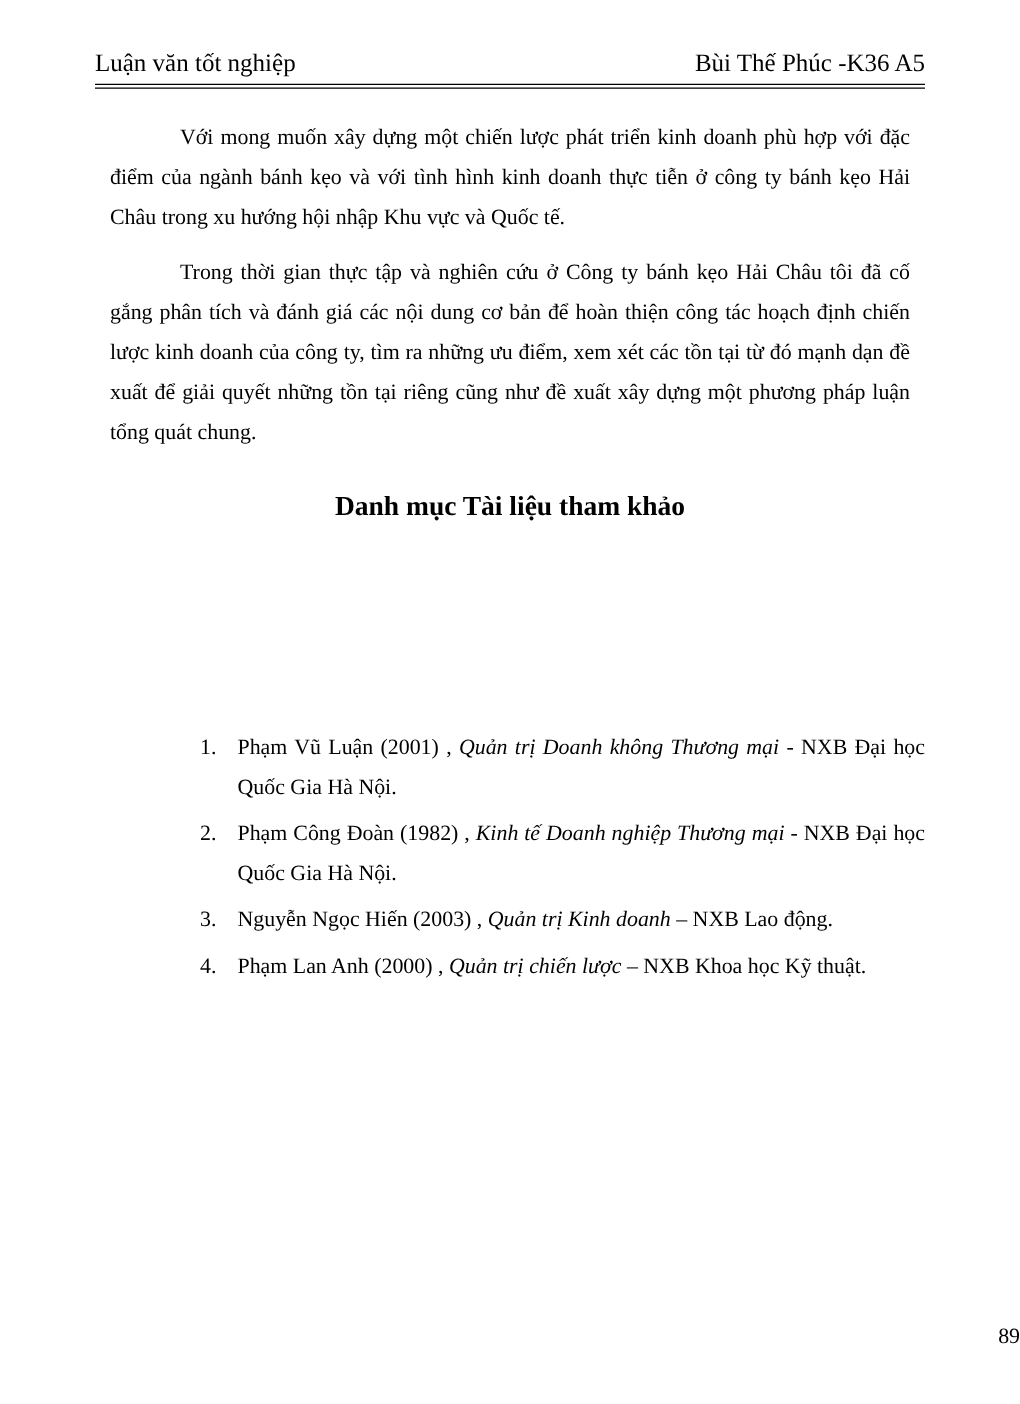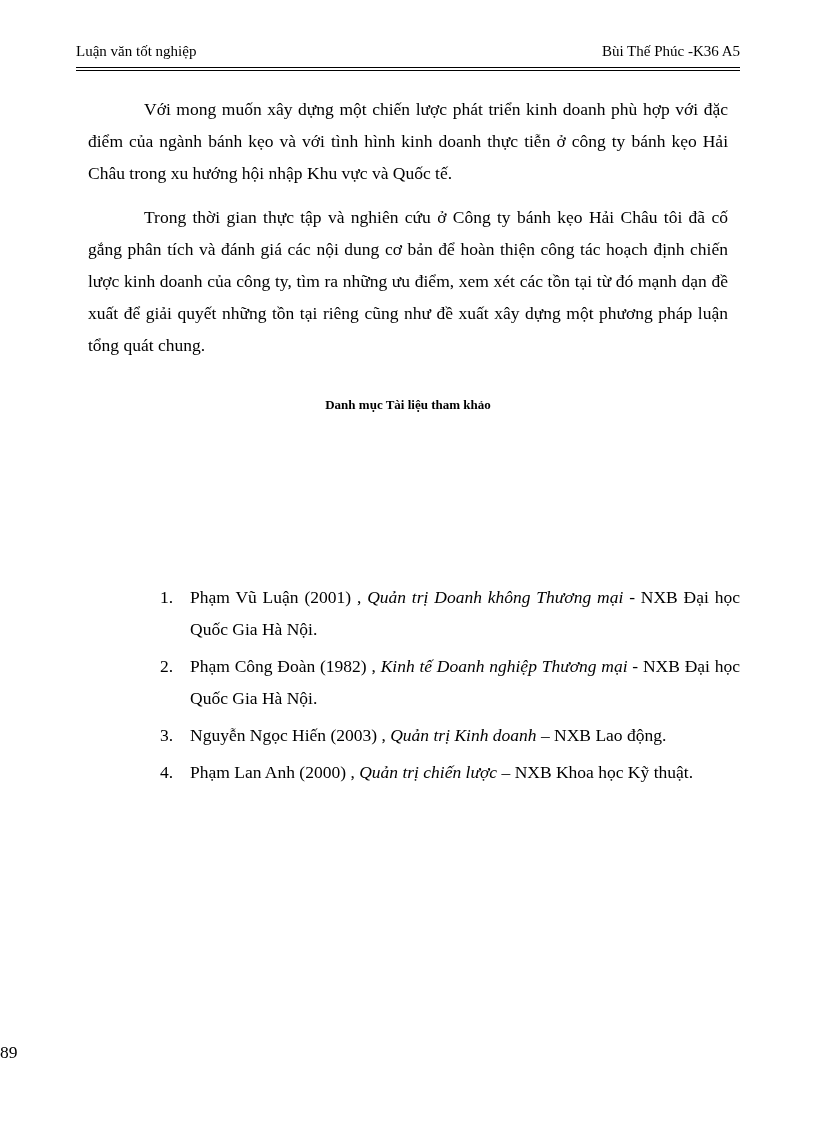--- a/index.html
+++ b/index.html
@@ -16,21 +16,21 @@
     color: #000000;
     font-family: "Liberation Serif", "DejaVu Serif", serif;
     box-sizing: border-box;
     padding: 40px 76px 0 76px;
     overflow: hidden;
   }
   .header {
     display: flex;
     justify-content: space-between;
     align-items: baseline;
-    font-size: 15px;
+    font-size: 20px;
     line-height: 22px;
     padding-bottom: 5px;
   }
   .header-rule {
     height: 2px;
     border-top: 1px solid #000;
     border-bottom: 1px solid #000;
     margin-bottom: 2px;
   }
   .content {
@@ -38,21 +38,21 @@
     font-size: 17.5px;
     line-height: 32px;
     text-align: justify;
   }
   .para {
     margin: 12px;
     text-indent: 56px;
   }
   .refs-heading {
     margin: 28px 0 0 0;
-    font-size: 13px;
+    font-size: 22px;
     font-weight: bold;
     text-align: center;
     text-indent: 0;
   }
   .refs {
     margin-top: 160px;
     padding-left: 84px;
   }
   .ref-item {
     display: flex;
@@ -65,22 +65,22 @@
   .ref-body {
     flex: 1 1 auto;
   }
   .ref-body .ref-title {
     font-style: italic;
   }
   .page-number {
     position: absolute;
     left: 0;
     right: 0;
-    bottom: 60px;
-    text-align: left;
+    bottom: 44px;
+    text-align: right;
     font-size: 17.5px;
   }
 </style>
 </head>
 <body>
 
 <div class="page">
 
   <div class="header">
     <span>Luận văn tốt nghiệp</span>

